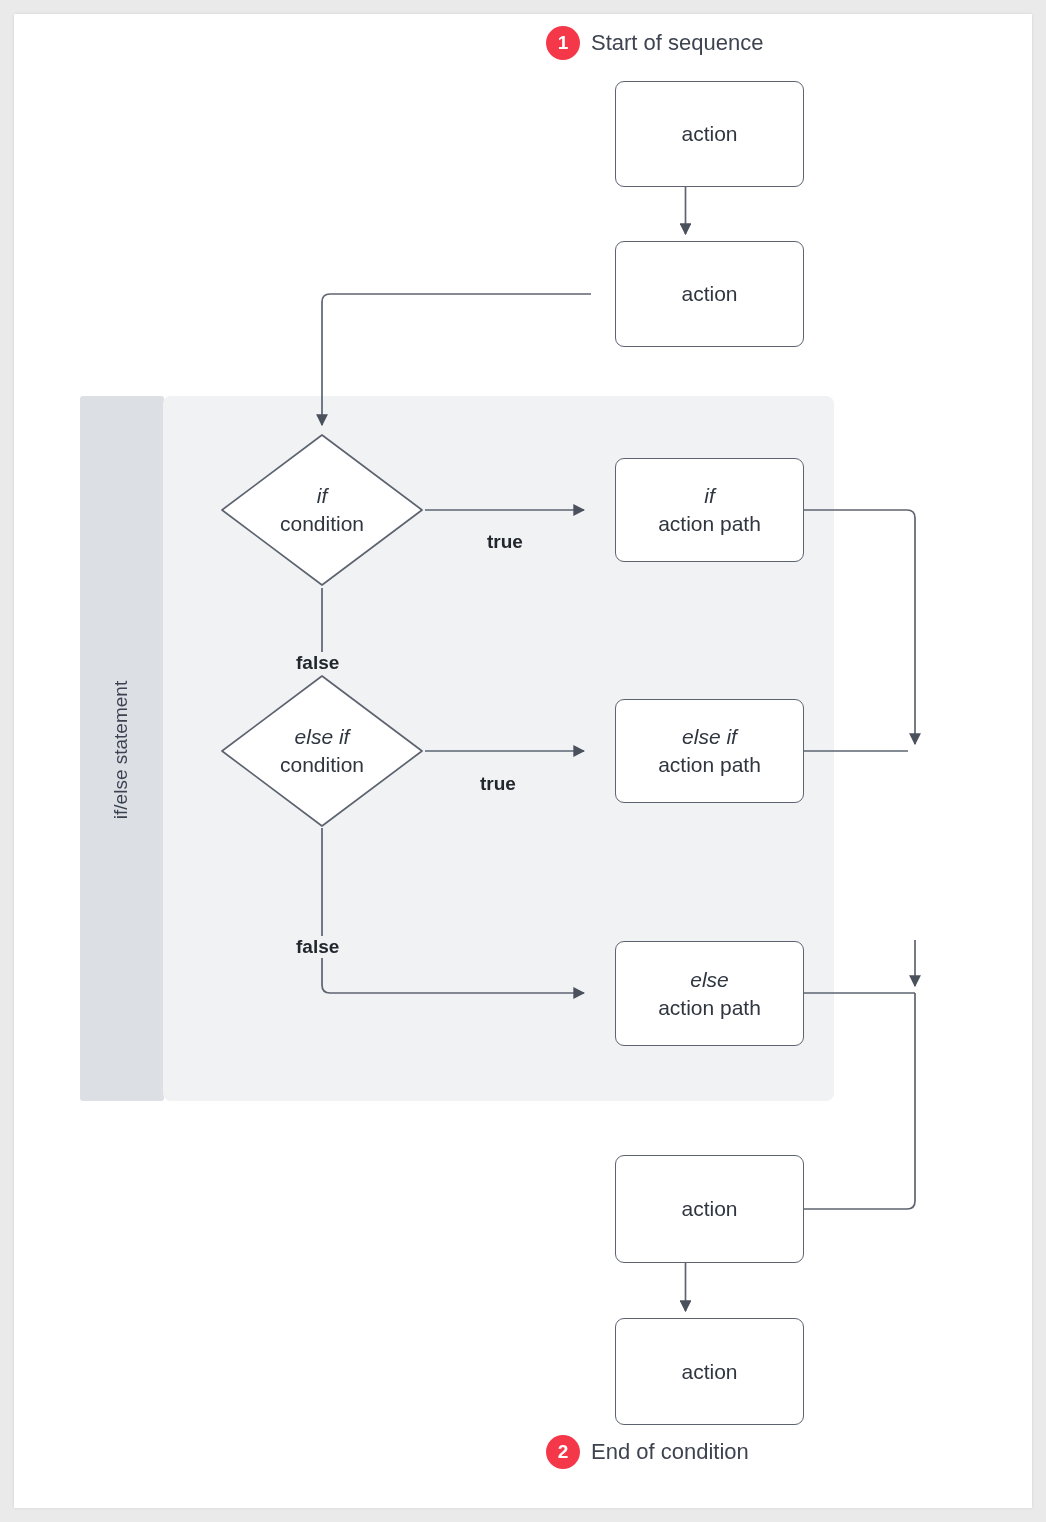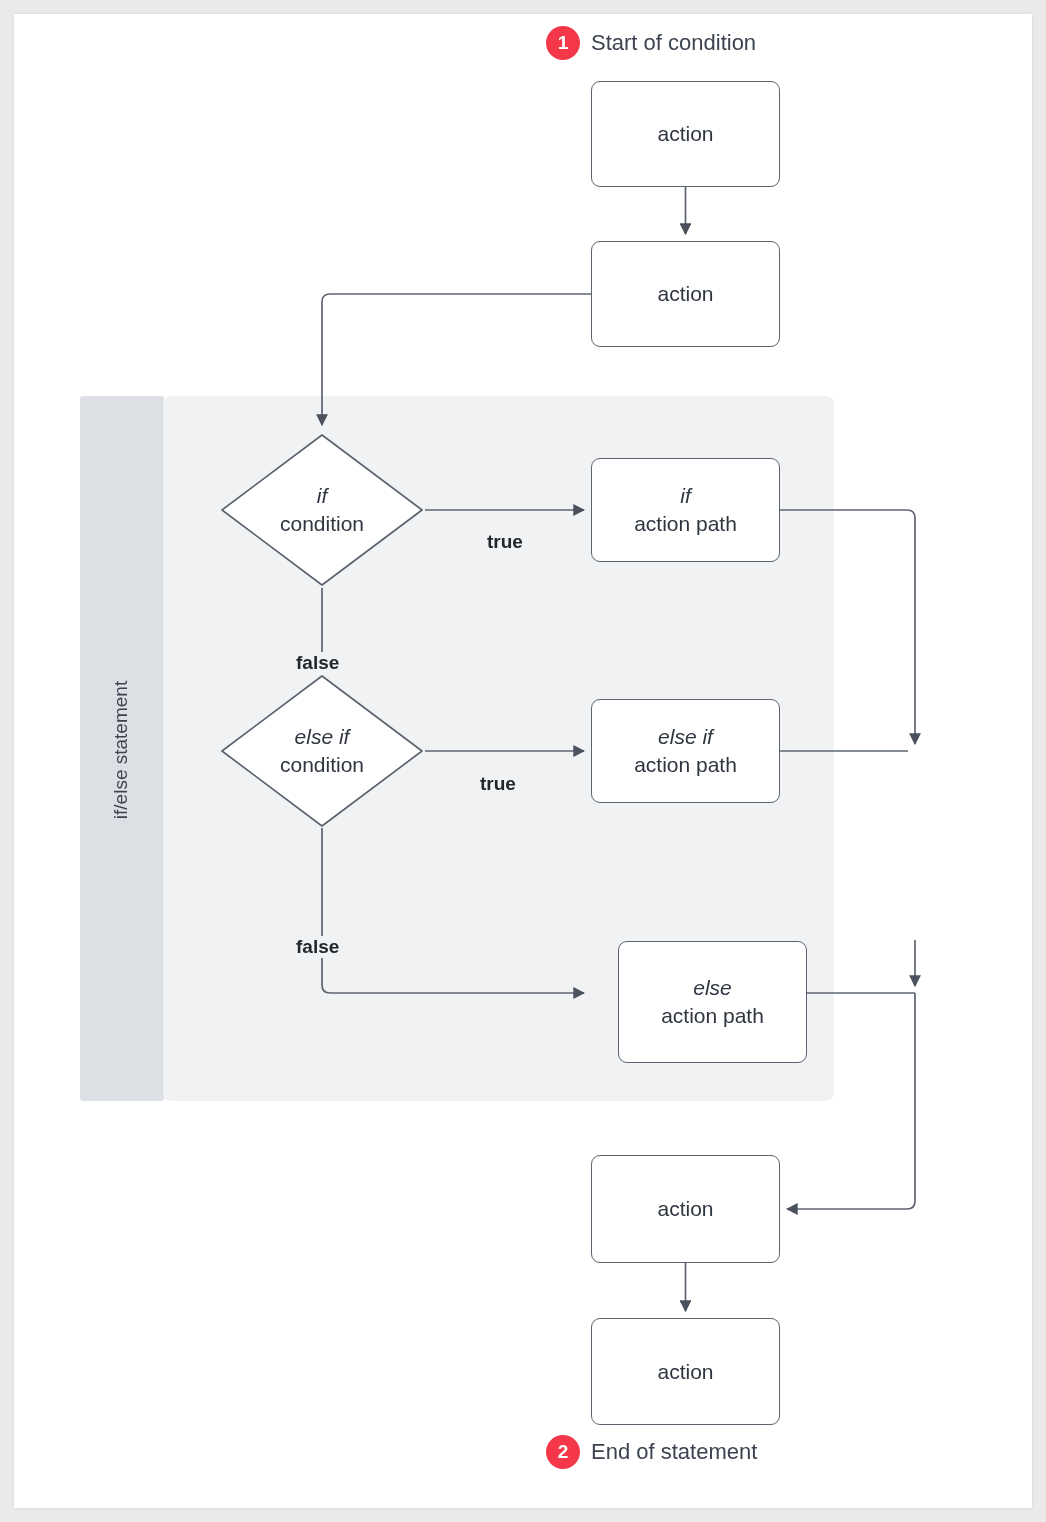--- a/index.html
+++ b/index.html
@@ -44,20 +44,21 @@
     background: #ffffff;
     border: 1.6px solid #5d6470;
     border-radius: 9px;
     display: flex;
     align-items: center;
     justify-content: center;
     text-align: center;
     color: #2f3640;
     font-size: 21px;
     line-height: 1.33;
+    margin-left: 24px;
   }
   .node .lines { width: 100%; }
   .ital { font-style: italic; display: block; text-align: center; }
   .reg  { font-style: normal; display: block; }
 
   
   .diamond-wrap {
     position: absolute;
   }
   .diamond-wrap .dlabel {
@@ -223,21 +224,21 @@
       </div>
     </div>
 
     <div class="node" style="left:591px; top:699px; width:189px; height:104px;">
       <span class="lines">
         <span class="ital">else if</span>
         <span class="reg">action path</span>
       </span>
     </div>
 
-    <div class="node" style="left:618px; top:941px; width:189px; height:122px;">
+    <div class="node" style="left:591px; top:941px; width:189px; height:105px;">
       <span class="lines">
         <span class="ital">else</span>
         <span class="reg">action path</span>
       </span>
     </div>
 
     <div class="node" style="left:591px; top:1155px; width:189px; height:108px;">
       <span class="lines">
         <span class="reg">action</span>
       </span>
@@ -252,22 +253,22 @@
     <div class="edge-label onpath" style="left:484px; top:499px;">true</div>
 
     <div class="edge-label onpath" style="left:293px; top:620px;">false</div>
 
     <div class="edge-label onpath" style="left:477px; top:741px;">true</div>
 
     <div class="edge-label onpath" style="left:293px; top:904px;">false</div>
 
     <div class="step" style="left:546px; top:26px;">
       <div class="bullet">1</div>
-      <div class="steptext">Start of condition</div>
+      <div class="steptext">Start of sequence</div>
     </div>
 
     <div class="step" style="left:546px; top:1435px;">
       <div class="bullet">2</div>
-      <div class="steptext">End of statement</div>
+      <div class="steptext">End of condition</div>
     </div>
 
   </div>
 </div>
 
 </body></html>

